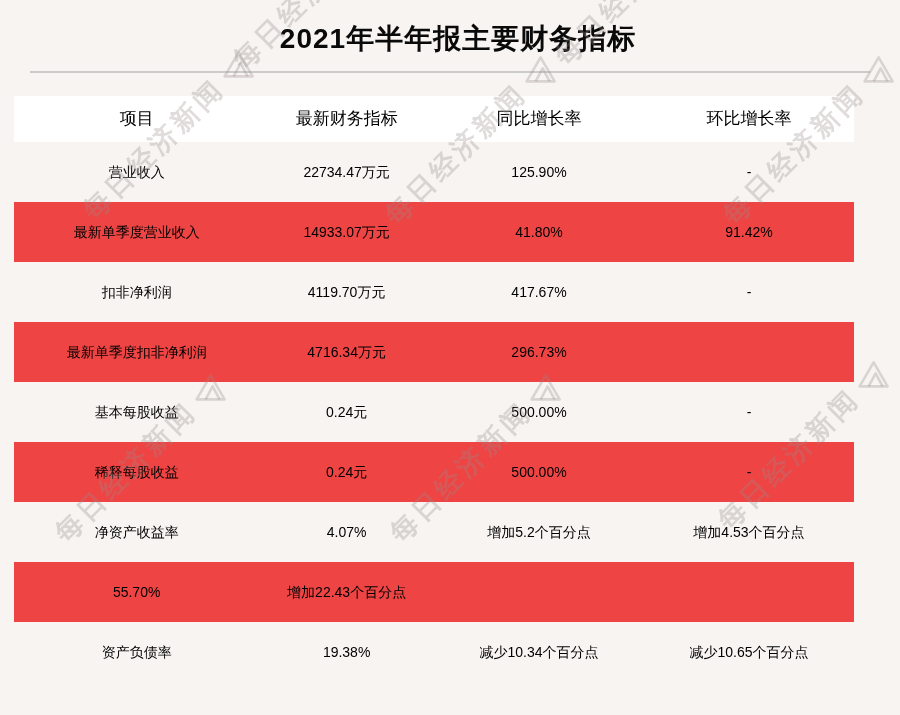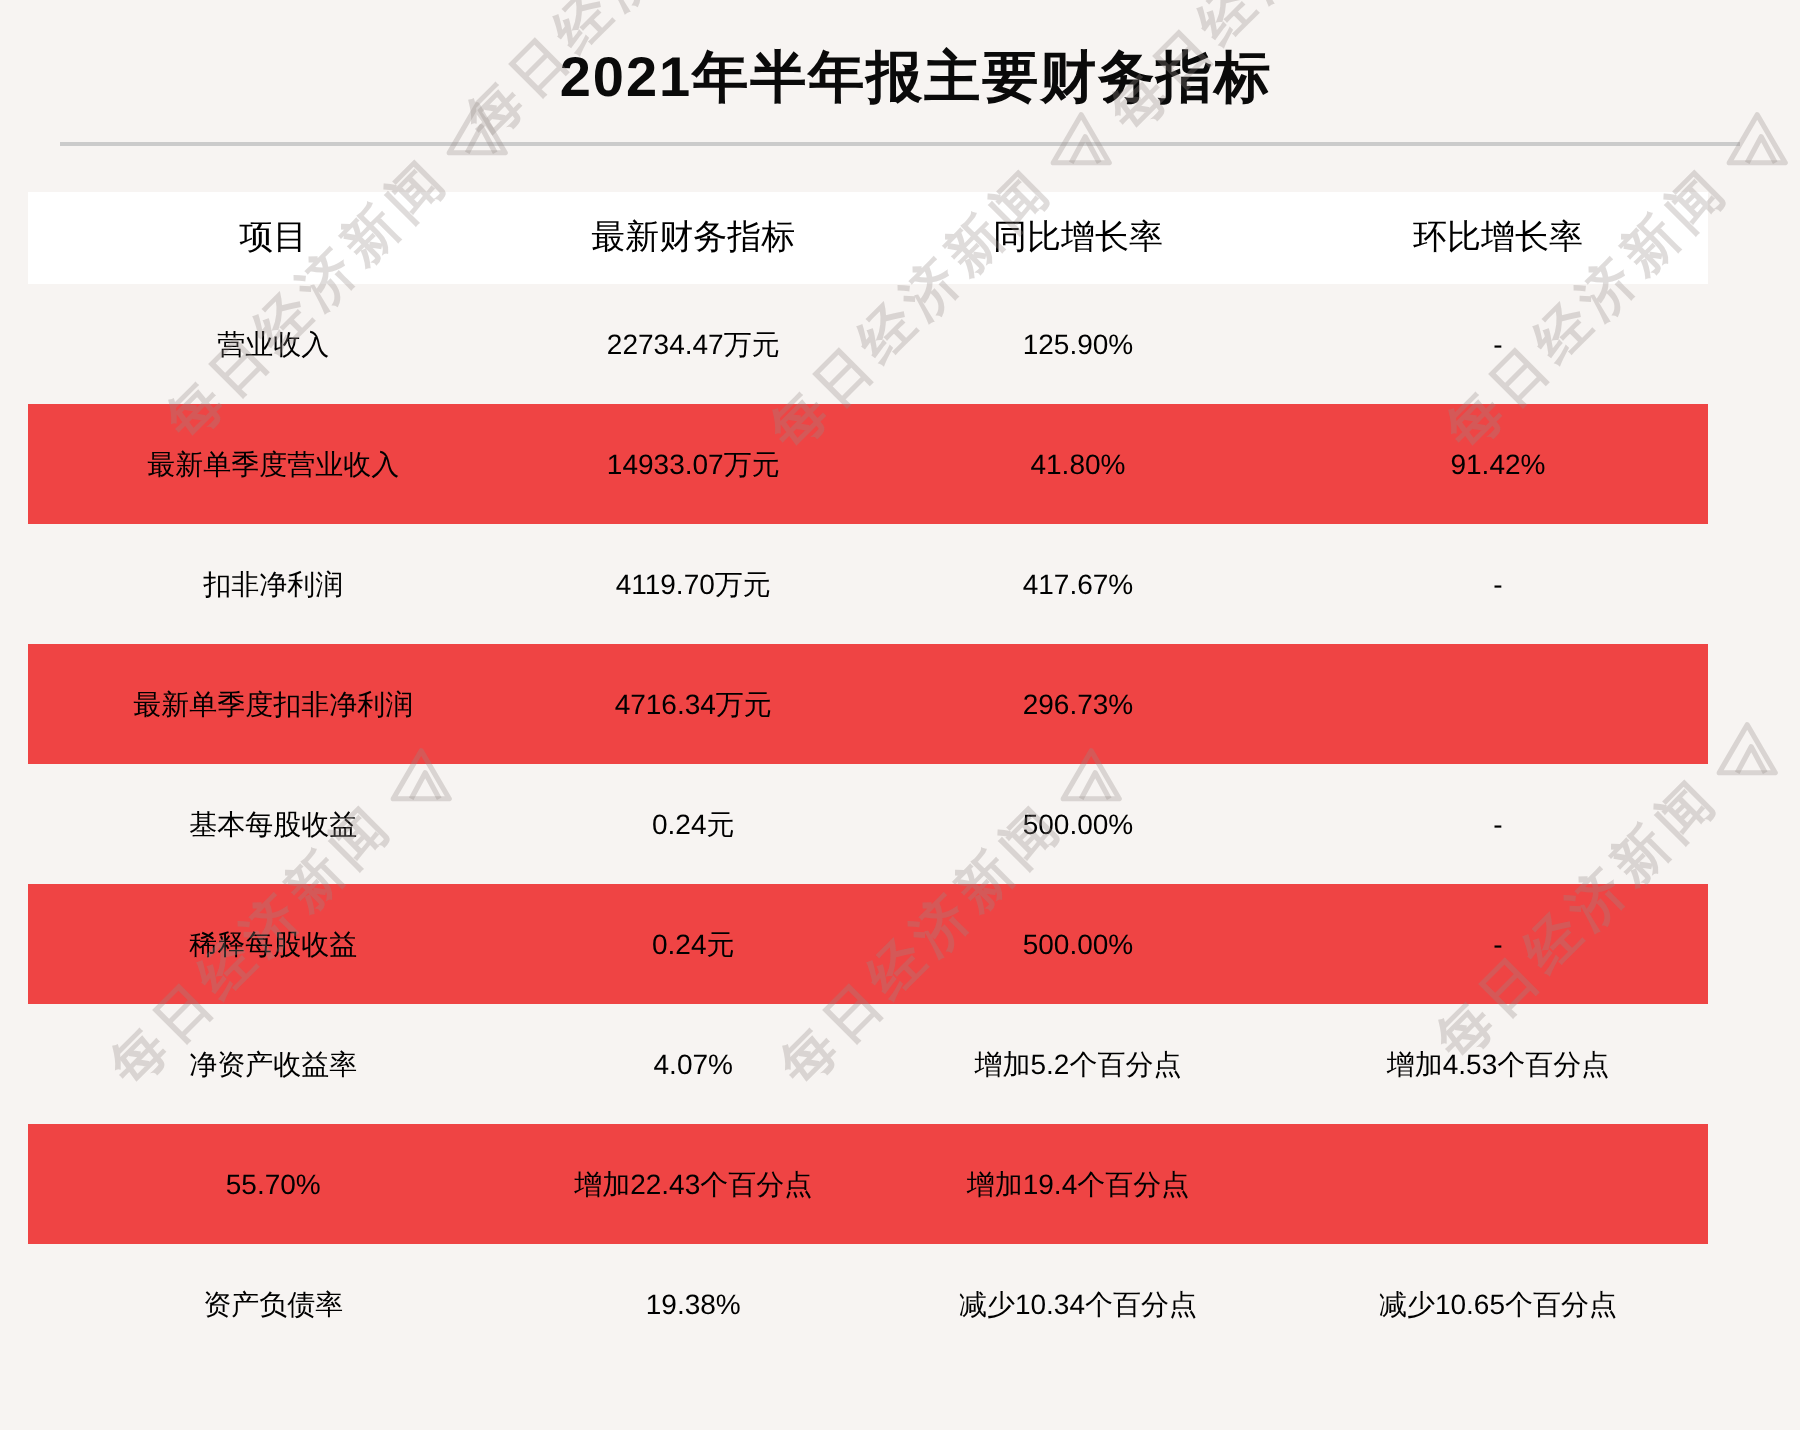--- a/index.html
+++ b/index.html
@@ -137,21 +137,20 @@
       </div>
       <div class="trow">
         <div class="cell">净资产收益率</div>
         <div class="cell">4.07%</div>
         <div class="cell">增加5.2个百分点</div>
         <div class="cell">增加4.53个百分点</div>
       </div>
       <div class="trow white">
         <div class="cell">55.70%</div>
         <div class="cell">增加22.43个百分点</div>
-        <div class="cell">增加19.4个百分点</div>
       </div>
       <div class="trow">
         <div class="cell">资产负债率</div>
         <div class="cell">19.38%</div>
         <div class="cell">减少10.34个百分点</div>
         <div class="cell">减少10.65个百分点</div>
       </div>
     </div>
 </div>
 

